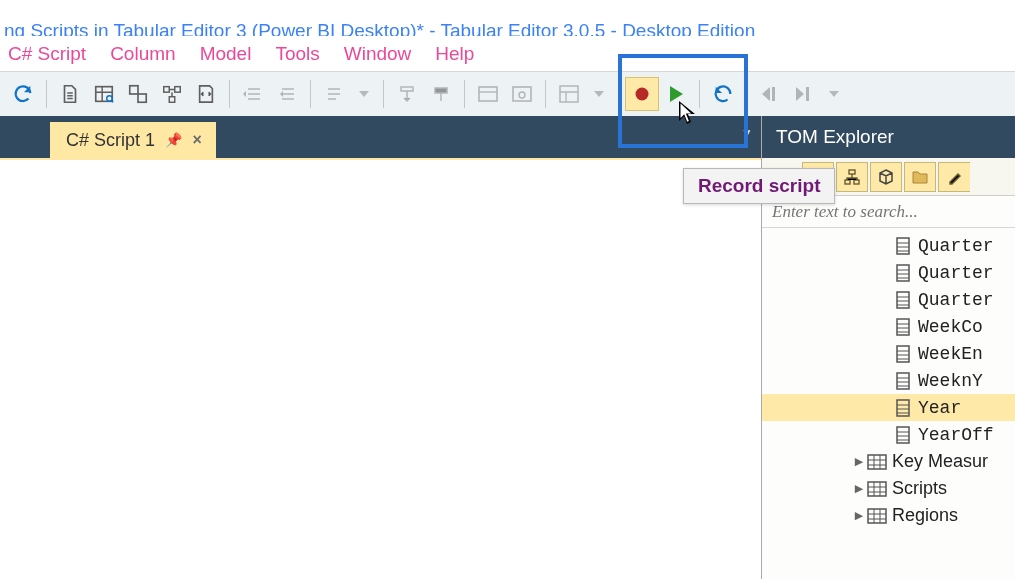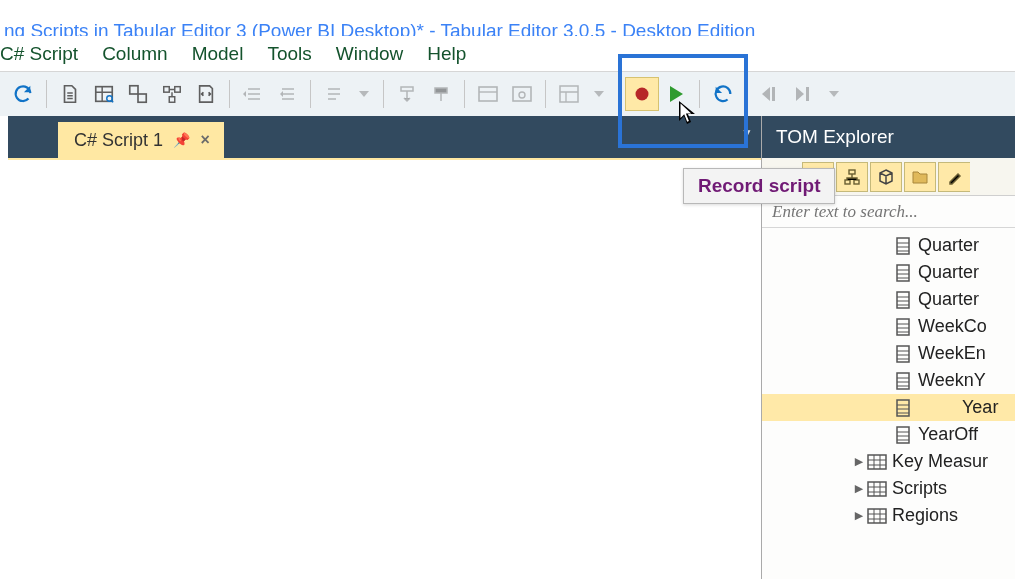--- a/index.html
+++ b/index.html
@@ -19,23 +19,23 @@
     font-size: 19px;
     color: #3b82f6;
     white-space: nowrap;
     overflow: hidden;
   }
   .menubar {
     height: 36px;
     display: flex;
     align-items: center;
     gap: 24px;
-    padding: 0 0;
+    padding: 0 8px;
     font-size: 19px;
-    color: #14532d;
+    color: #ec4899;
     border-bottom: 1px solid #d6d6d6;
   }
   .menubar span { cursor: default; }
   .toolbar {
     height: 44px;
     background: #edf2f5;
     display: flex;
     align-items: center;
     padding: 0 6px;
     gap: 0;
@@ -59,21 +59,20 @@
   .ghost { opacity: 0.38; }
   .content-row {
     display: flex;
     height: calc(100% - 116px);
   }
   .leftpane {
     flex: 1;
     background: #f9a8d4;
     display: flex;
     flex-direction: column;
-    margin-left: 8px;
   }
   .tabstrip {
     height: 42px;
     background: #324a5f;
     display: flex;
     align-items: flex-end;
     padding-left: 50px;
     position: relative;
   }
   .tab {
@@ -166,23 +165,23 @@
     padding-top: 4px;
   }
   .tree-row {
     height: 27px;
     display: flex;
     align-items: center;
     font-size: 18px;
     color: #222;
     white-space: nowrap;
   }
-  .col-indent { padding-left: 130px; }
+  .col-indent { padding-left: 130px; font-family: Liberation Mono, monospace; }
   .tbl-indent { padding-left: 90px; }
-  .tree-row.sel { background: #ffe9a8; gap: 44px; }
+  .tree-row.sel { background: #ffe9a8; }
   .expander {
     width: 14px;
     color: #666;
     font-size: 11px;
     display: inline-flex;
     justify-content: center;
   }
   .ticon {
     width: 22px;
     display: inline-flex;

